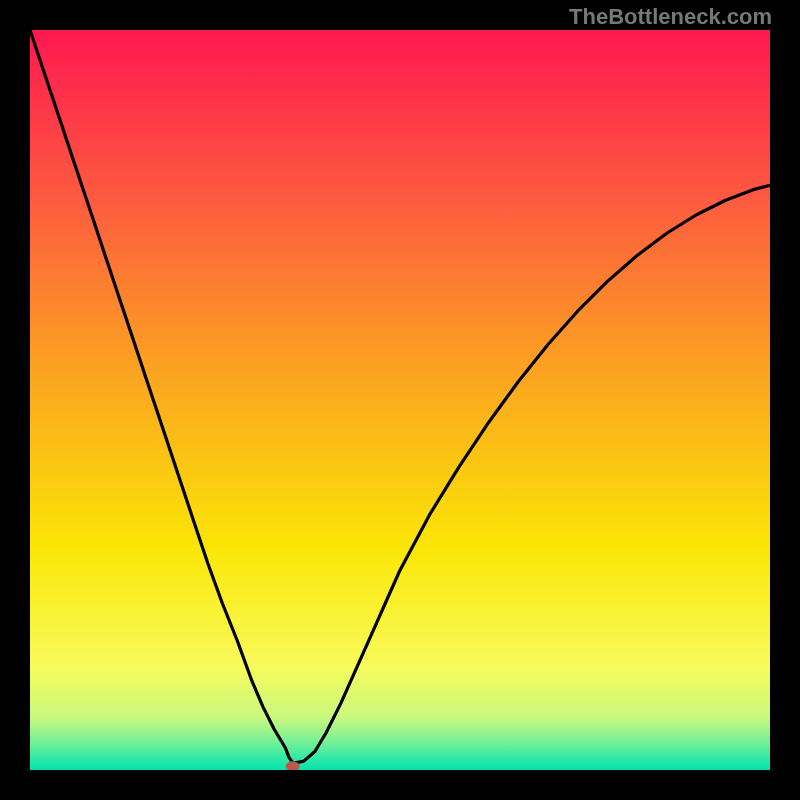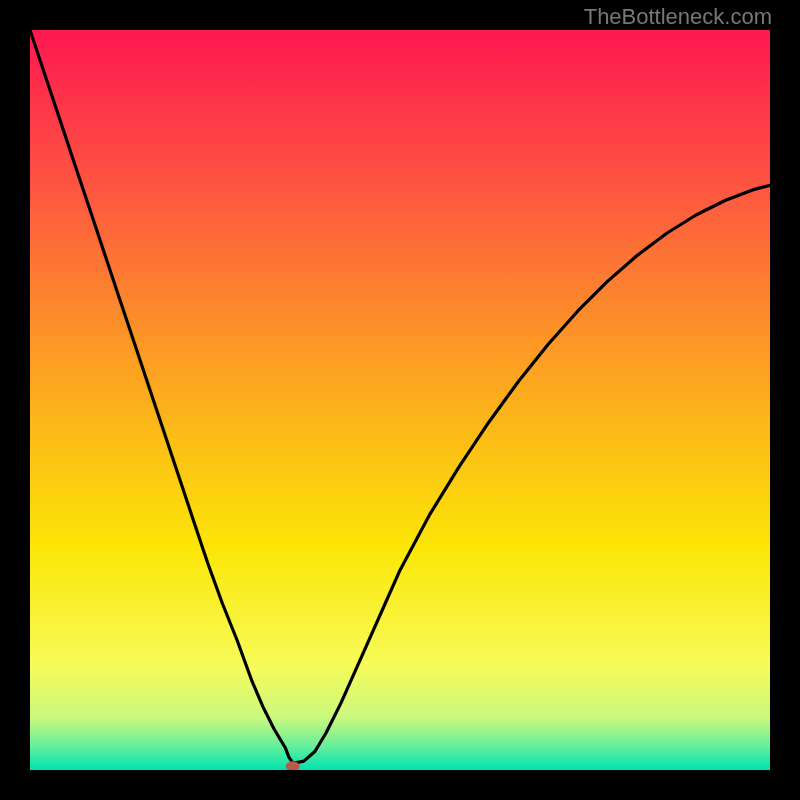--- a/index.html
+++ b/index.html
@@ -23,21 +23,21 @@
     width: 740px;
     height: 740px;
     overflow: hidden;
   }
   .source {
     position: absolute;
     top: 4px;
     right: 28px;
     color: #777;
     font-size: 22px;
-    font-weight: 400;
+    font-weight: 700;
   }
 </style>
 </head>
 <body>
 
 <div class="frame">
   <div class="source">TheBottleneck.com</div>
   <div class="plot">
     <svg id="chart-svg" width="740" height="740" viewBox="0 0 740 740" preserveAspectRatio="none">
       <defs>

